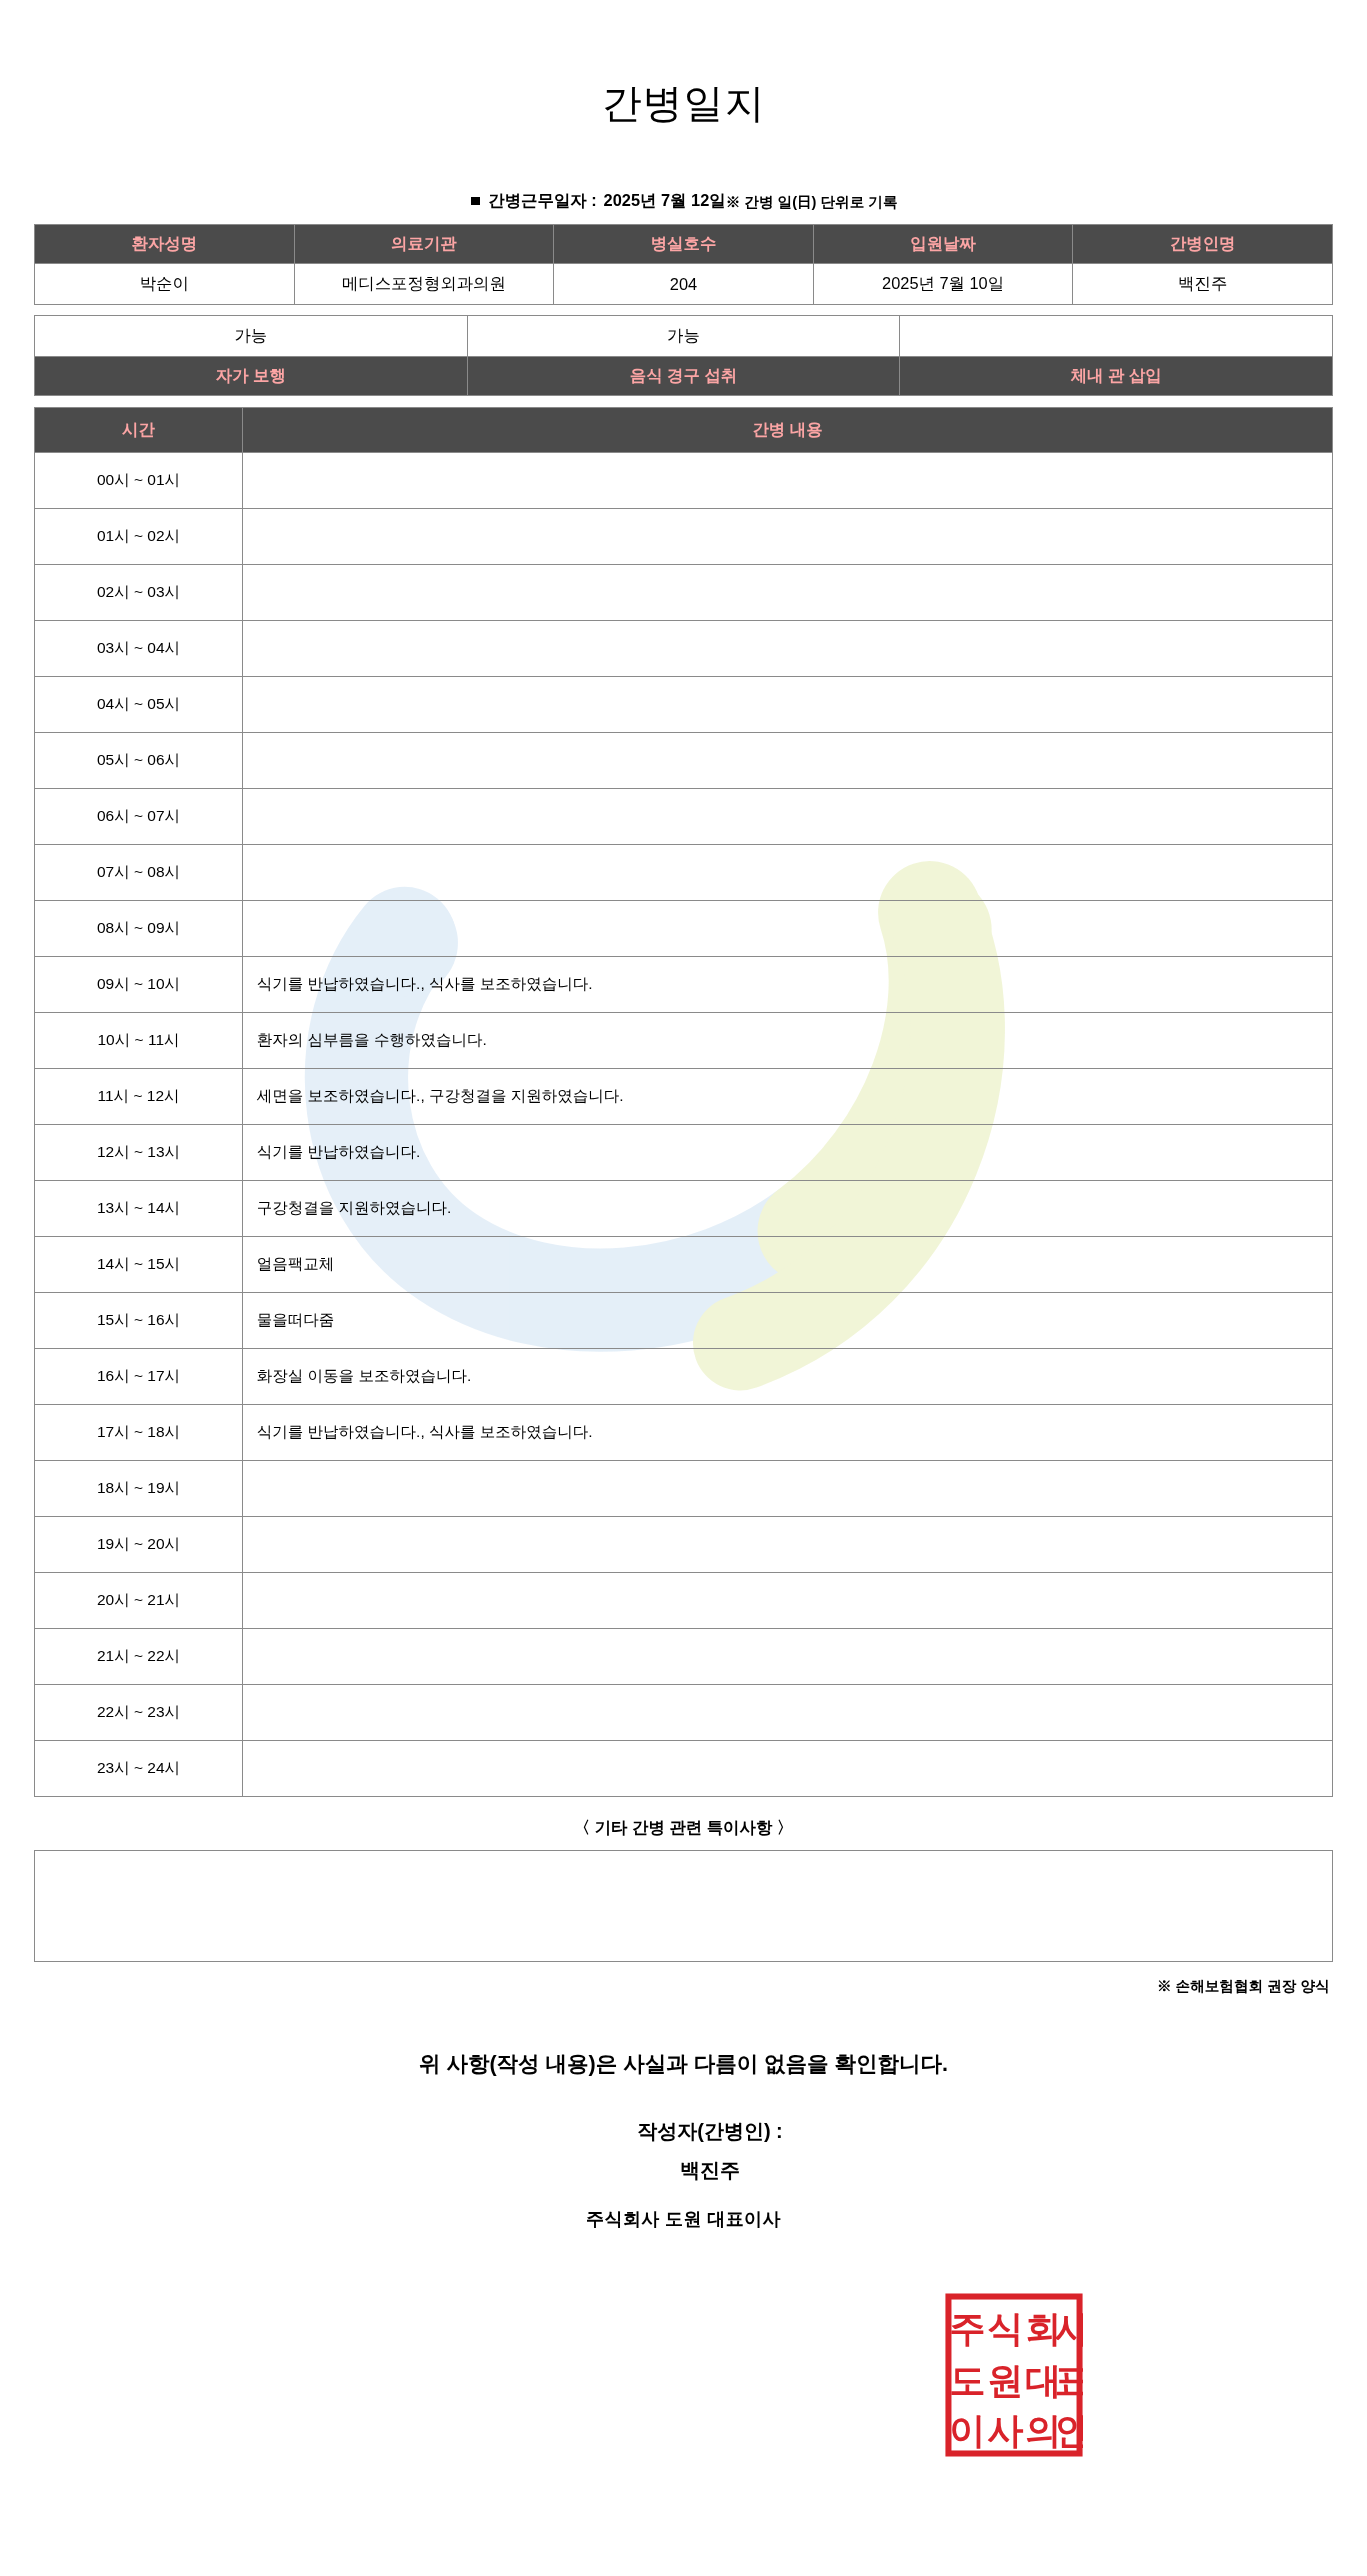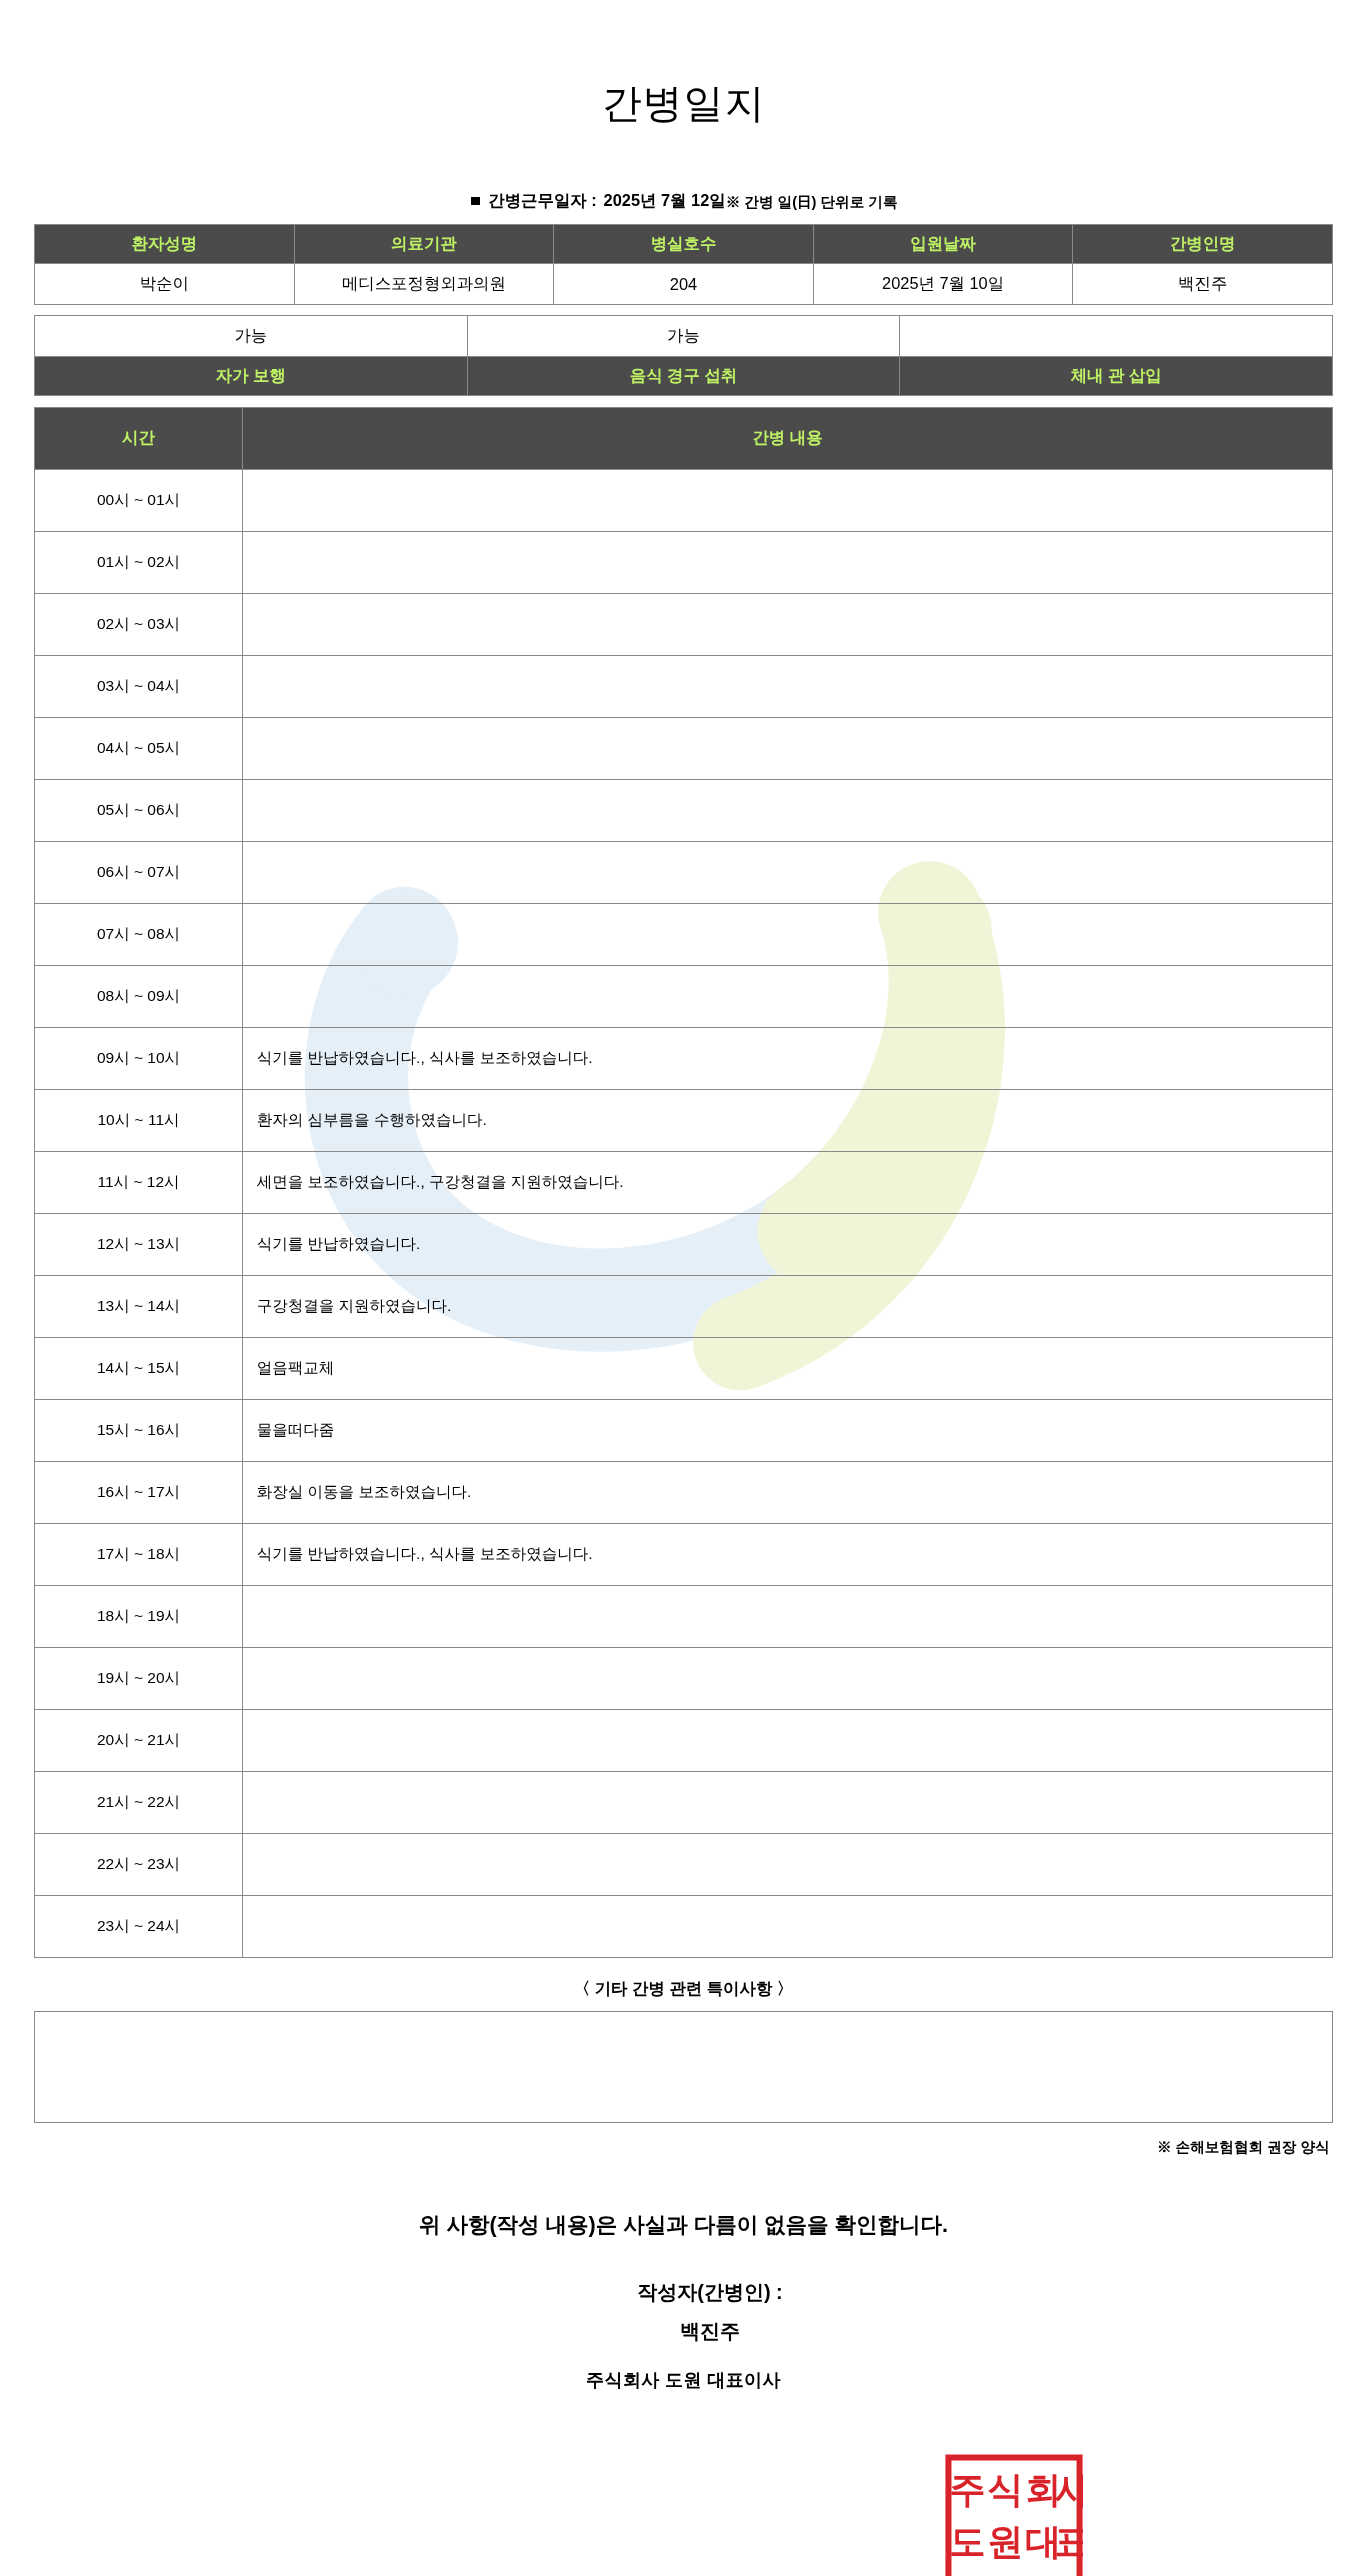--- a/index.html
+++ b/index.html
@@ -83,21 +83,21 @@
   .tbl-info { margin-top: 12px; }
   th, td {
     border: 0.9px solid #8a8a8a;
     font-size: 16.4px;
     text-align: center;
     padding: 0;
     background: transparent;
   }
   th {
     background: #4b4b4b;
-    color: #bef264;
+    color: #fca5a5;
     font-weight: bold;
     height: 38px;
   }
   td {
     height: 40px;
     background: #ffffff;
   }
   .tbl-info td { background: rgba(255,255,255,0.78); }
 
   
@@ -110,21 +110,21 @@
     width: 207px;
     font-size: 15.5px;
     background: rgba(255,255,255,0.80);
   }
   .tbl-hours td.c-note {
     text-align: left;
     padding-left: 13.8px;
     font-size: 15.5px;
     background: transparent;
   }
-  .tbl-hours tr { height: 62px; }
+  .tbl-hours tr { height: 45px; }
   .tbl-hours td { height: 55px; }
 
   
   .remarks-title {
     text-align: center;
     font-size: 16.4px;
     font-weight: bold;
     margin-top: 20.7px;
     position: relative;
     z-index: 2;

